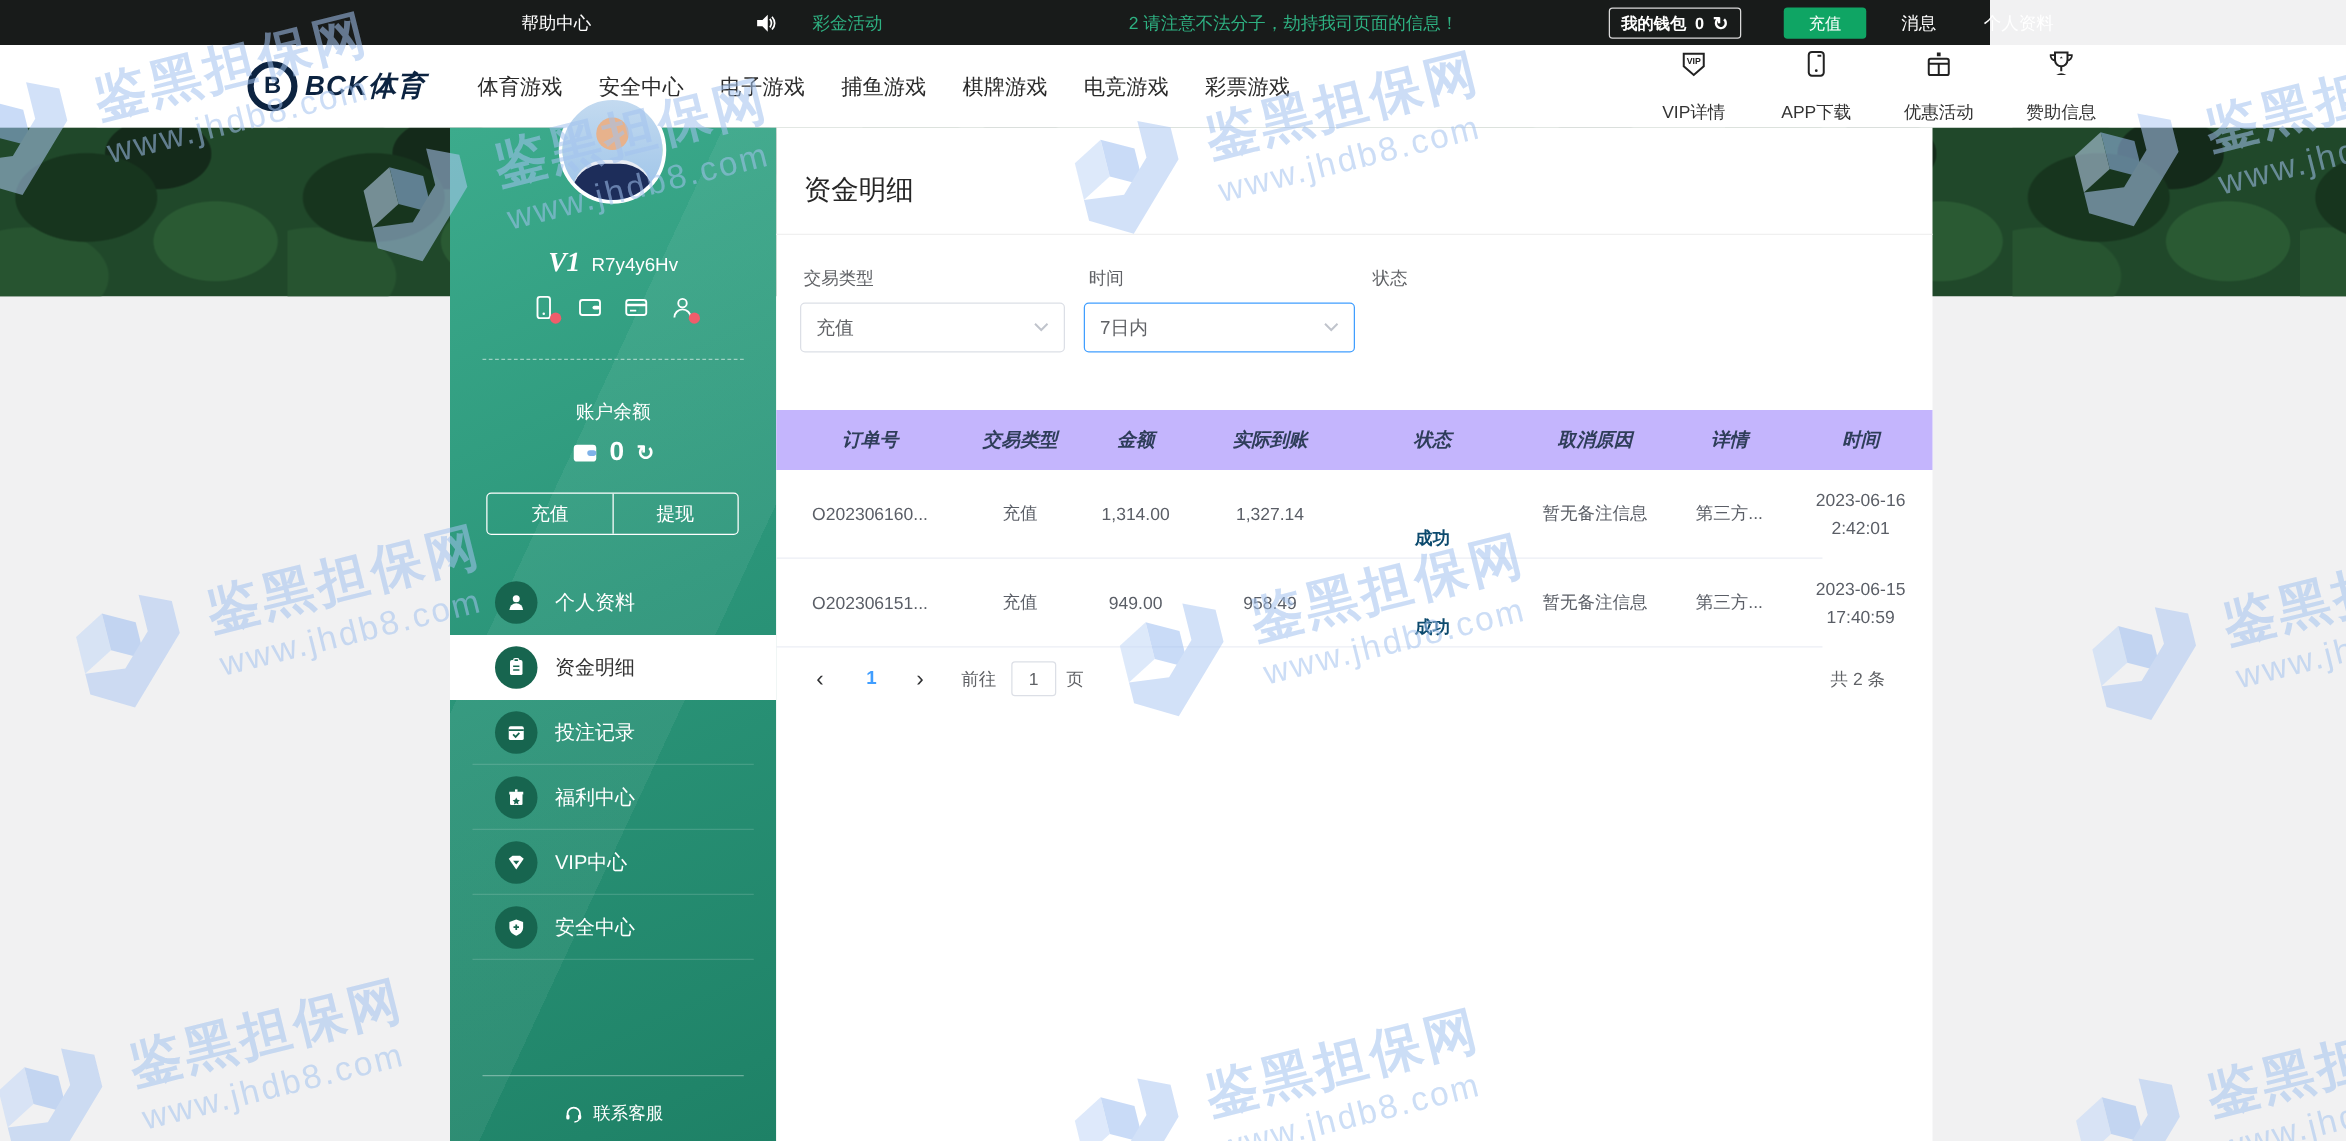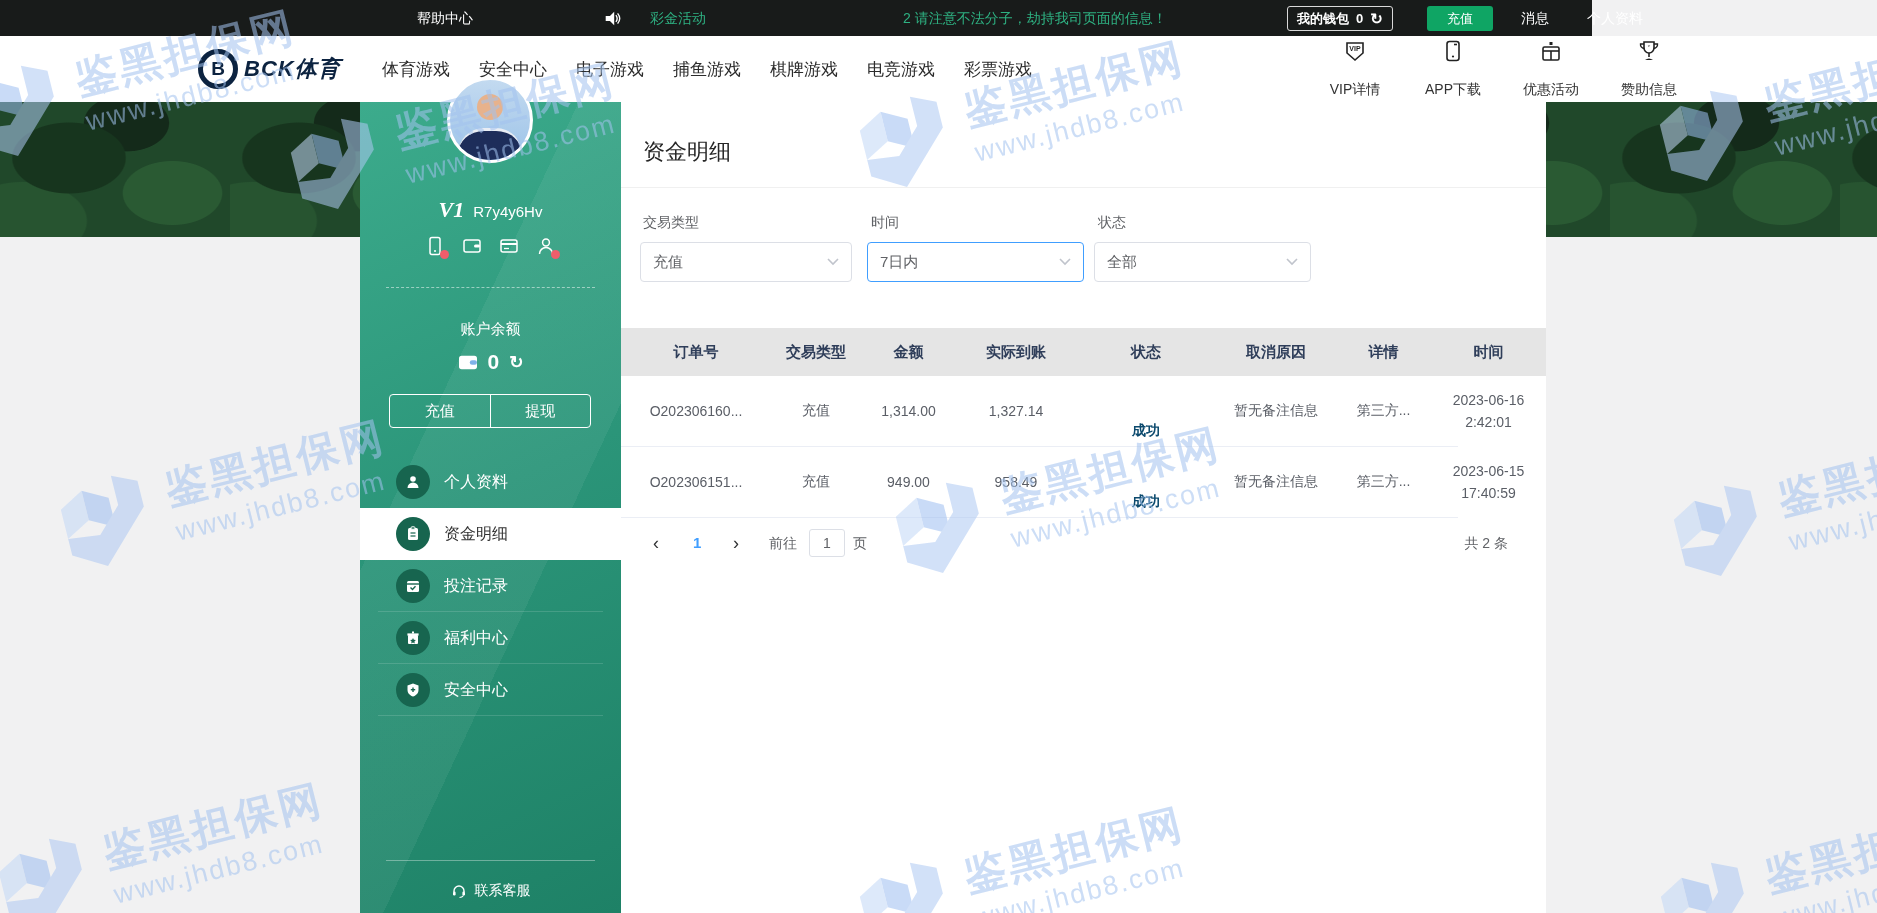--- a/index.html
+++ b/index.html
@@ -88,22 +88,22 @@
   
   .main { position:absolute; left:621px; top:102px; width:925px; height:811px; background:#fff; z-index:5; }
   .main-title { position:absolute; left:22px; top:35px; font-size:22px; color:#262626; }
   .main-divider { position:absolute; left:0; top:85px; width:925px; border-top:1px solid #f0f0f0; }
   .f-label { position:absolute; top:112px; font-size:14px; color:#606266; }
   .dropdown { position:absolute; top:140px; height:40px; border:1px solid #dcdfe6; border-radius:4px; background:#fff;
     display:flex; align-items:center; justify-content:space-between; padding:0 12px; font-size:15px; color:#606266; cursor:pointer; }
   .dropdown.focused { border-color:#409eff; }
   .dropdown svg { width:12px; height:8px; }
 
-  .thead { position:absolute; left:0; top:226px; width:925px; height:48px; background:#e5e5e5;
-    display:grid; grid-template-columns:150px 90px 95px 120px 140px 120px 95px 115px; align-items:center; }
+  .thead { position:absolute; left:0; top:226px; width:925px; height:48px; background:#c4b5fd;
+    display:grid; grid-template-columns:150px 90px 95px 120px 140px 120px 95px 115px; align-items:center;font-style:italic; }
   .thead div { text-align:center; font-size:15px; font-weight:bold; color:#2f3e5a; }
   .trow { position:absolute; left:0; width:837px; height:71px; border-bottom:1px solid #ebeef5;
     display:grid; grid-template-columns:150px 90px 95px 120px 140px 120px 95px 115px; align-items:center; }
   .trow div { text-align:center; font-size:14px; color:#5a5e66; }
   .trow .status { color:#0c4a6e; font-weight:bold;margin-top:40px; }
   .trow .time { line-height:1.6; }
   .row0 { top:274px; } .row1 { top:345px; }
 
   .pager { position:absolute; left:0; top:425px; width:925px; height:32px; }
   .pg-arrow { position:absolute; top:0; height:32px; line-height:32px; font-size:18px; color:#303133; cursor:pointer; }
@@ -286,20 +286,30 @@
             <rect x="7" y="1.5" width="2" height="2" fill="#fff"></rect>
             <path d="M8 8 l.9 1.8 2 .3 -1.5 1.4 .4 2 -1.8 -1 -1.8 1 .4 -2 -1.5 -1.4 2 -.3 z" fill="#17654f"></path>
           </svg>
       </span>
       <span class="m-label">福利中心</span>
       <span class="sep"></span>
     </div>
     <div class="menu-item">
       <span class="circle">
         <svg viewBox="0 0 16 16">
+            <path d="M2 5 l3 -2.5 h6 L14 5 8 13.5 z" fill="#fff"></path>
+            <path d="M5.5 6.5 L8 9.5 10.5 6.5 z" fill="#17654f"></path>
+          </svg>
+      </span>
+      <span class="m-label">VIP中心</span>
+      <span class="sep"></span>
+    </div>
+    <div class="menu-item">
+      <span class="circle">
+        <svg viewBox="0 0 16 16">
             <path d="M8 1.5 l5.5 2 v4.5 c0 3.5 -3 5.8 -5.5 6.5 -2.5 -.7 -5.5 -3 -5.5 -6.5 V3.5 z" fill="#fff"></path>
             <line x1="8" y1="5.5" x2="8" y2="10" stroke="#17654f" stroke-width="1.4"></line>
             <line x1="5.8" y1="7.7" x2="10.2" y2="7.7" stroke="#17654f" stroke-width="1.4"></line>
           </svg>
       </span>
       <span class="m-label">安全中心</span>
       <span class="sep"></span>
     </div>
   </div>
 
@@ -329,26 +339,20 @@
   <div class="f-label" style="left:477px">状态</div>
 
   <div class="dropdown" style="left:19px;width:212px">
     <span>充值</span>
     <svg viewBox="0 0 12 8">
         <polyline points="1,1 6,6 11,1" fill="none" stroke="#c0c4cc" stroke-width="1.6"></polyline>
       </svg>
   </div>
   <div class="dropdown focused" style="left:246px;width:217px">
     <span>7日内</span>
-    <svg viewBox="0 0 12 8">
-        <polyline points="1,1 6,6 11,1" fill="none" stroke="#c0c4cc" stroke-width="1.6"></polyline>
-      </svg>
-  </div>
-  <div class="dropdown" style="left:473px;width:217px">
-    <span>全部</span>
     <svg viewBox="0 0 12 8">
         <polyline points="1,1 6,6 11,1" fill="none" stroke="#c0c4cc" stroke-width="1.6"></polyline>
       </svg>
   </div>
 
   <div class="thead">
     <div>订单号</div>
     <div>交易类型</div>
     <div>金额</div>
     <div>实际到账</div>

